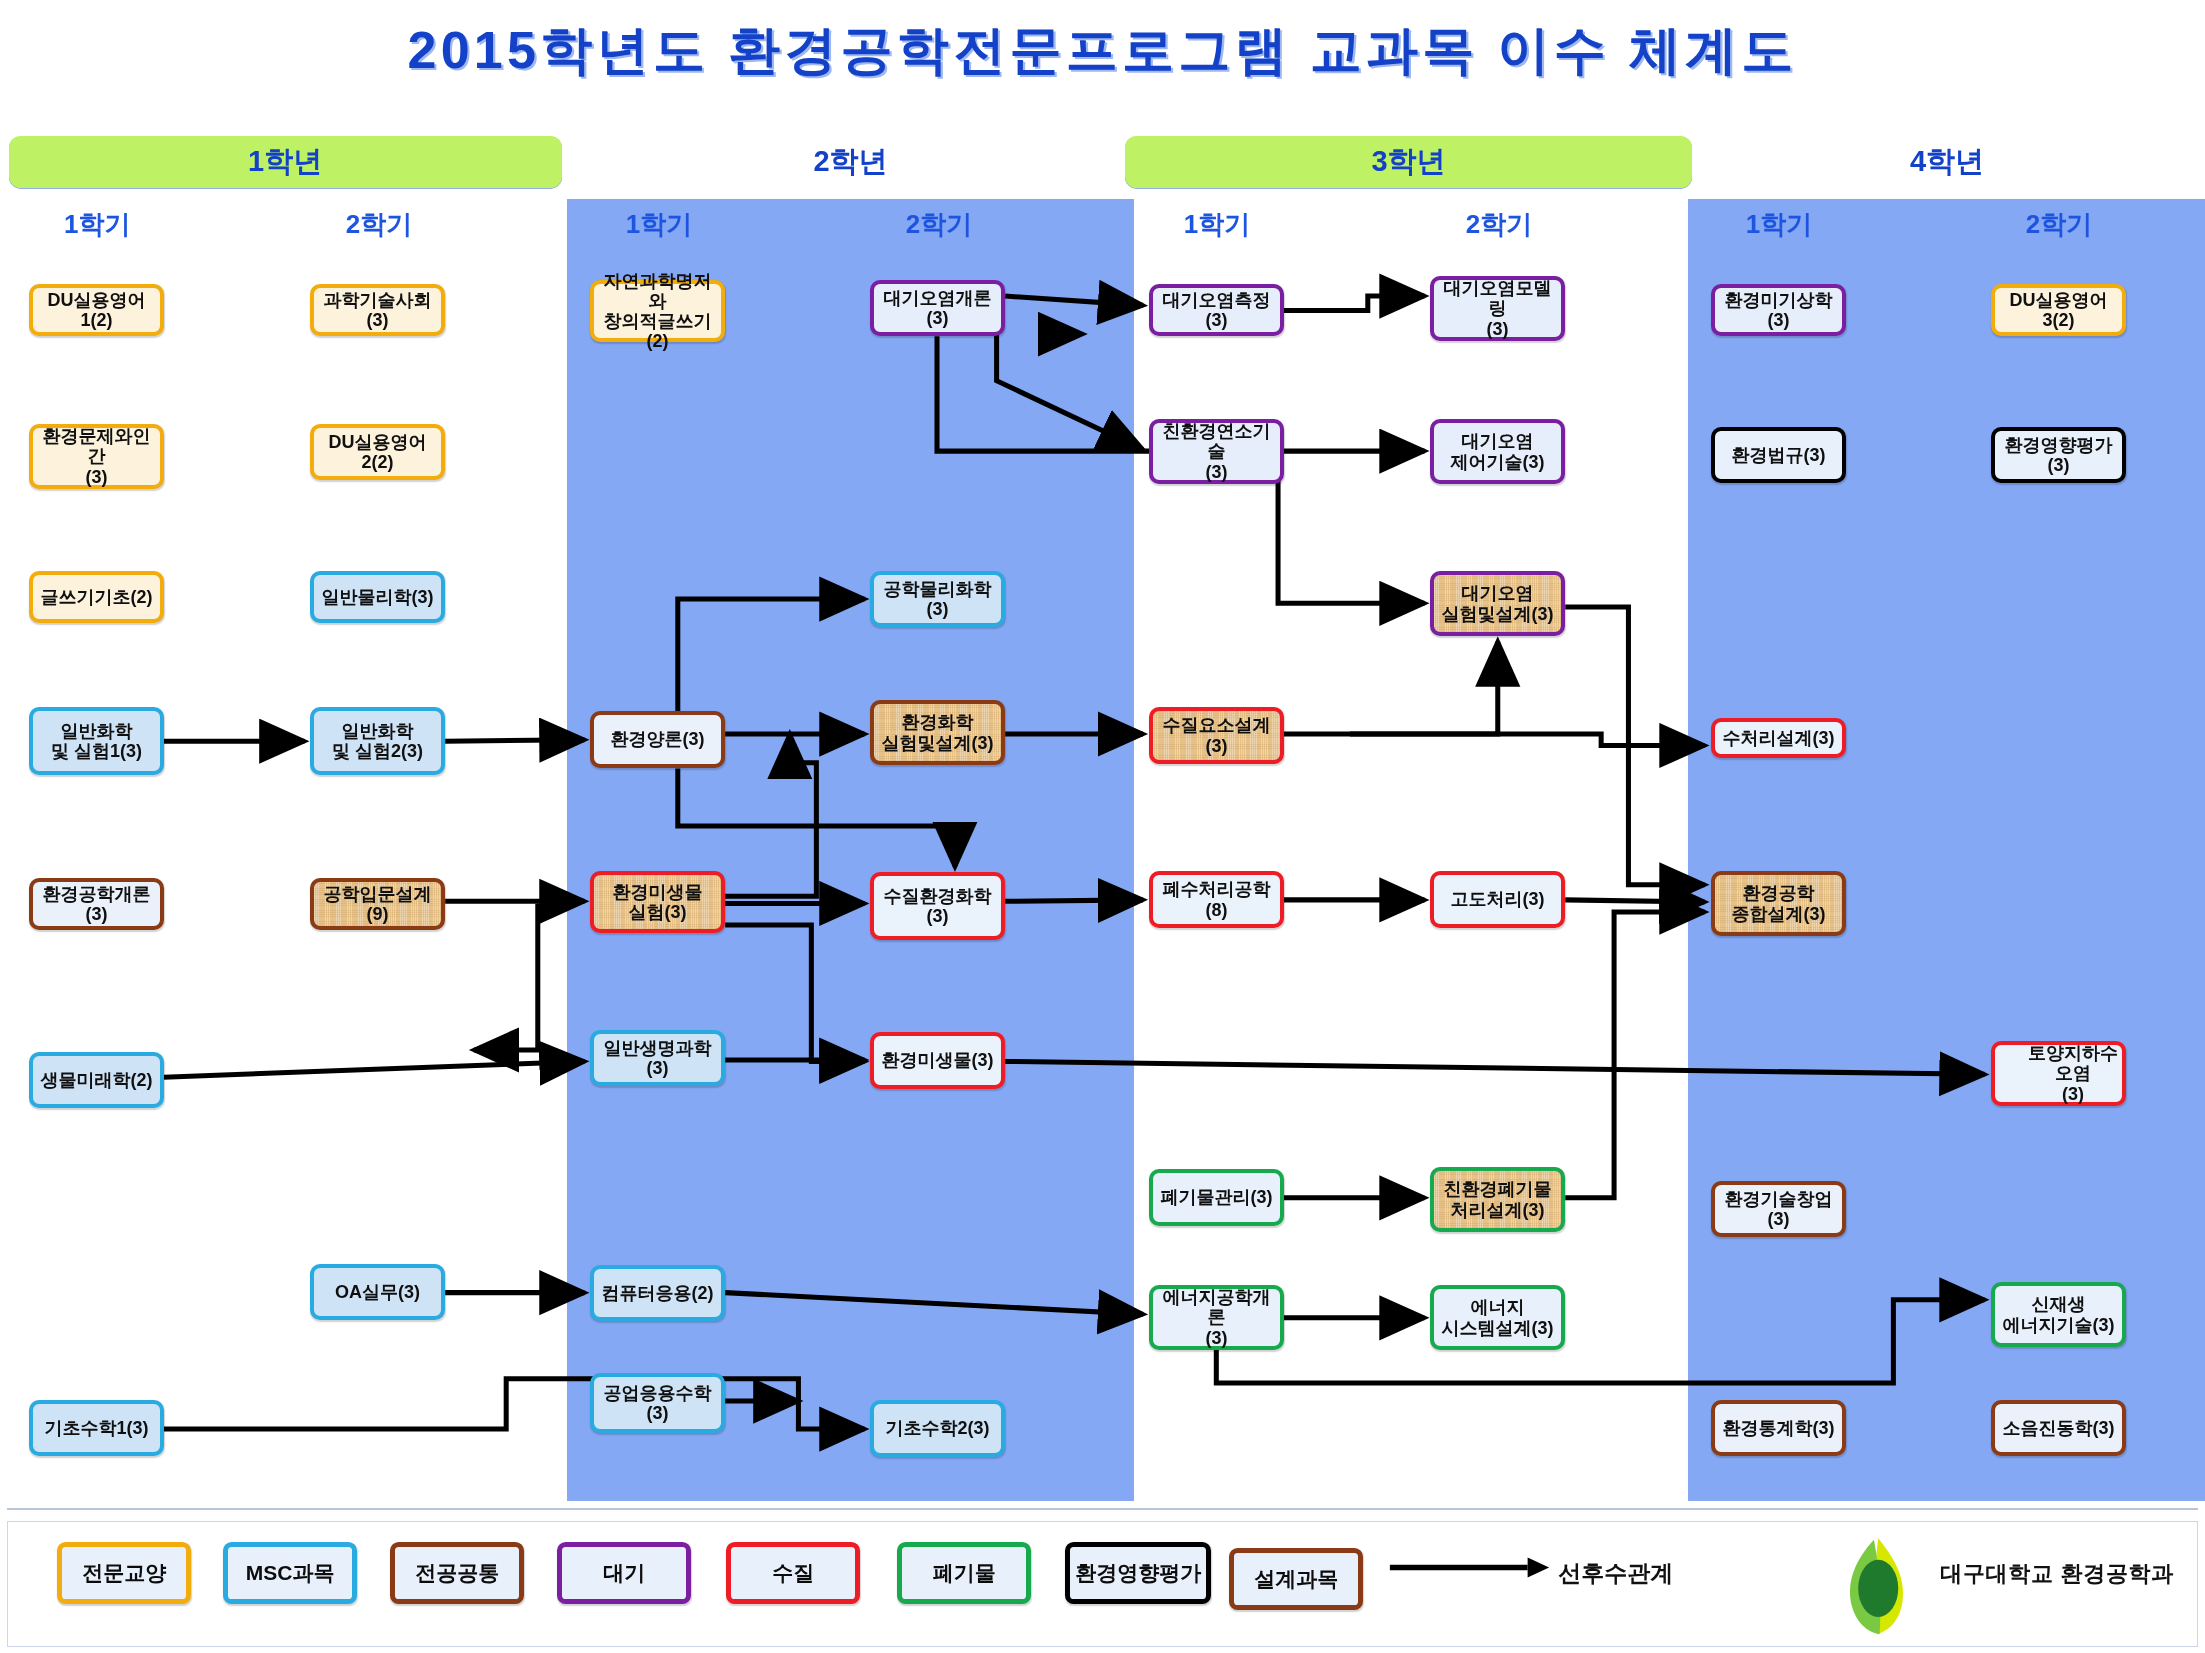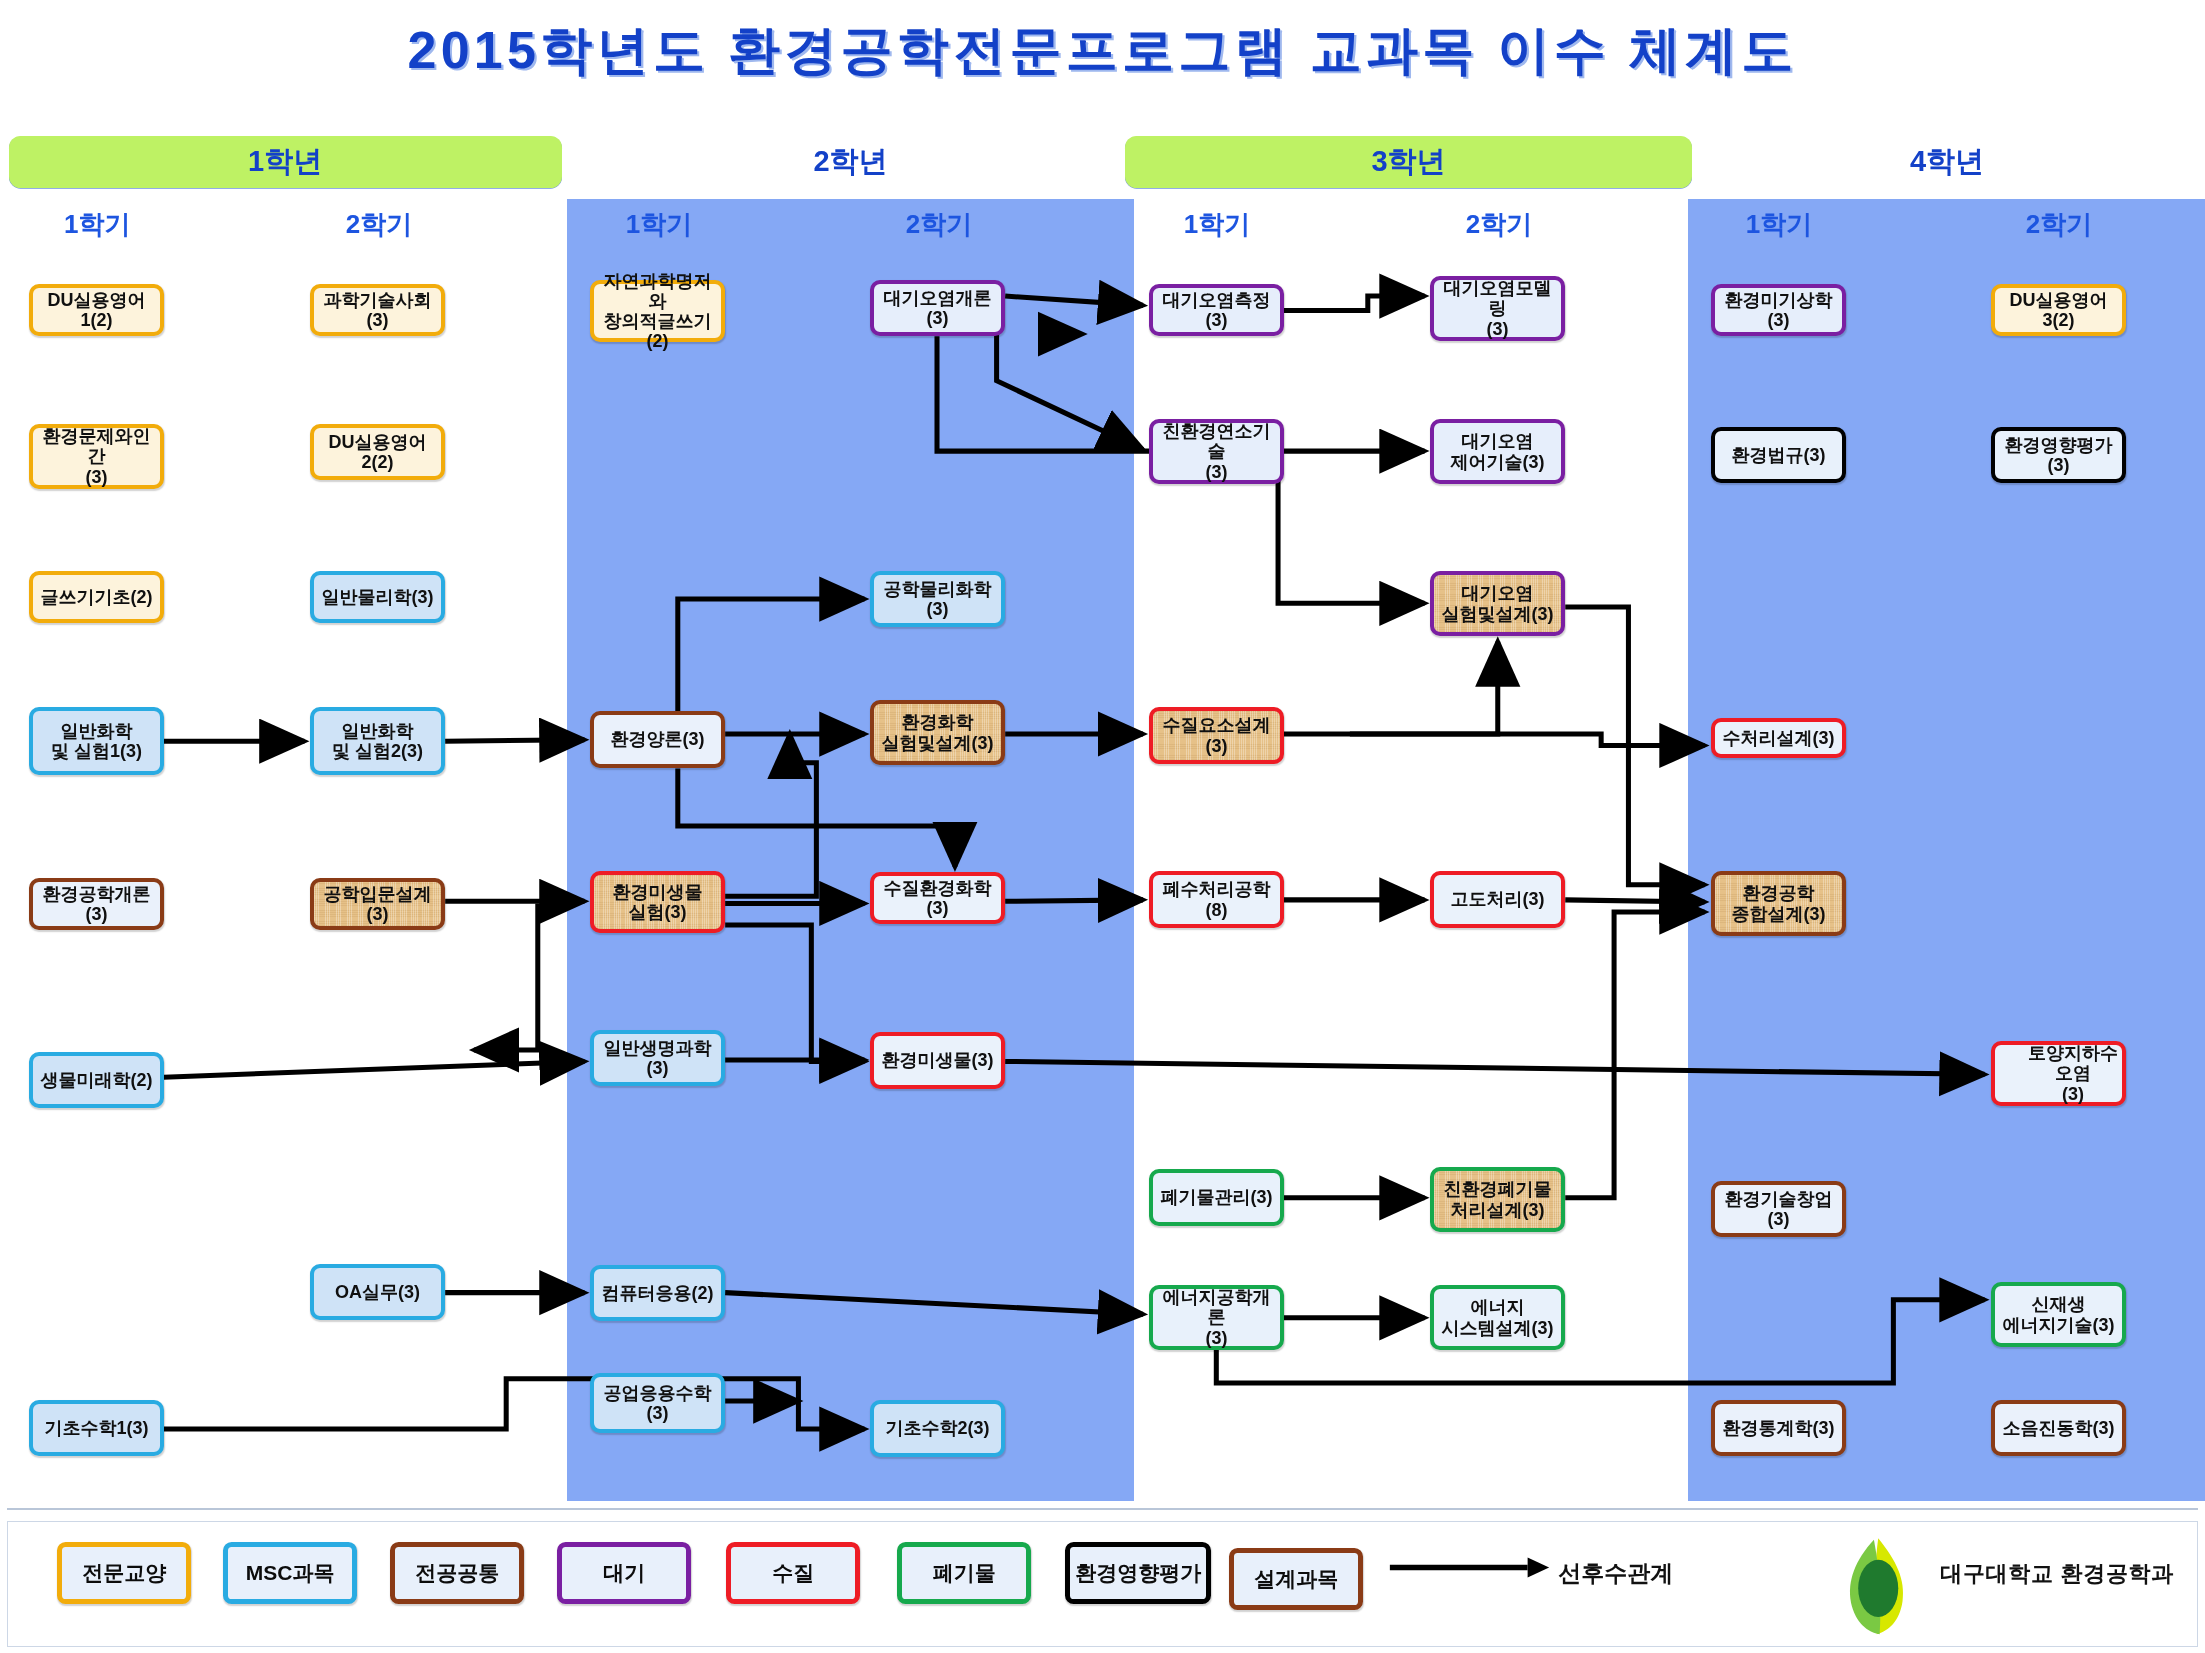--- a/index.html
+++ b/index.html
@@ -213,35 +213,35 @@
       <div class="node c-msc" style="left: 29px; top: 707px; width: 135px; height: 68px;">일반화학
 및  실험1(3)</div>
       <div class="node c-common" style="left: 29px; top: 878px; width: 135px; height: 52px;">환경공학개론(3)</div>
       <div class="node c-msc" style="left: 29px; top: 1052px; width: 135px; height: 56px;">생물미래학(2)</div>
       <div class="node c-msc" style="left: 29px; top: 1400px; width: 135px; height: 56px;">기초수학1(3)</div>
       <div class="node c-gyoyang" style="left: 310px; top: 284px; width: 135px; height: 52px;">과학기술사회(3)</div>
       <div class="node c-gyoyang" style="left: 310px; top: 424px; width: 135px; height: 56px;">DU실용영어2(2)</div>
       <div class="node c-msc" style="left: 310px; top: 571px; width: 135px; height: 52px;">일반물리학(3)</div>
       <div class="node c-msc" style="left: 310px; top: 707px; width: 135px; height: 68px;">일반화학
 및  실험2(3)</div>
-      <div class="node c-common design" style="left: 310px; top: 878px; width: 135px; height: 52px;">공학입문설계(3)</div>
+      <div class="node c-common design" style="left: 310px; top: 878px; width: 135px; height: 52px;">공학입문설계(9)</div>
       <div class="node c-msc" style="left: 310px; top: 1264px; width: 135px; height: 56px;">OA실무(3)</div>
       <div class="node c-gyoyang" style="left: 590px; top: 280px; width: 135px; height: 62px;">자연과학명저와
 창의적글쓰기(2)</div>
       <div class="node c-common" style="left: 590px; top: 711px; width: 135px; height: 57px;">환경양론(3)</div>
       <div class="node c-water design" style="left: 590px; top: 871px; width: 135px; height: 62px;">환경미생물
 실험(3)</div>
       <div class="node c-msc" style="left: 590px; top: 1030px; width: 135px; height: 56px;">일반생명과학(3)</div>
       <div class="node c-msc" style="left: 590px; top: 1265px; width: 135px; height: 56px;">컴퓨터응용(2)</div>
       <div class="node c-msc" style="left: 590px; top: 1373px; width: 135px; height: 60px;">공업응용수학(3)</div>
       <div class="node c-air" style="left: 870px; top: 280px; width: 135px; height: 56px;">대기오염개론(3)</div>
       <div class="node c-msc" style="left: 870px; top: 571px; width: 135px; height: 56px;">공학물리화학(3)</div>
       <div class="node c-common design" style="left: 870px; top: 700px; width: 135px; height: 65px;">환경화학
 실험및설계(3)</div>
-      <div class="node c-water" style="left: 870px; top: 872px; width: 135px; height: 52px;">수질환경화학(3)</div>
+      <div class="node c-water" style="left: 870px; top: 872px; width: 135px; height: 68px;">수질환경화학(3)</div>
       <div class="node c-water" style="left: 870px; top: 1032px; width: 135px; height: 57px;">환경미생물(3)</div>
       <div class="node c-msc" style="left: 870px; top: 1400px; width: 135px; height: 57px;">기초수학2(3)</div>
       <div class="node c-air" style="left: 1149px; top: 284px; width: 135px; height: 52px;">대기오염측정(3)</div>
       <div class="node c-air" style="left: 1149px; top: 419px; width: 135px; height: 65px;">친환경연소기술
 (3)</div>
       <div class="node c-water design" style="left: 1149px; top: 707px; width: 135px; height: 57px;">수질요소설계(3)</div>
       <div class="node c-water" style="left: 1149px; top: 871px; width: 135px; height: 57px;">폐수처리공학(8)</div>
       <div class="node c-waste" style="left: 1149px; top: 1169px; width: 135px; height: 57px;">폐기물관리(3)</div>
       <div class="node c-waste" style="left: 1149px; top: 1285px; width: 135px; height: 65px;">에너지공학개론
 (3)</div>

